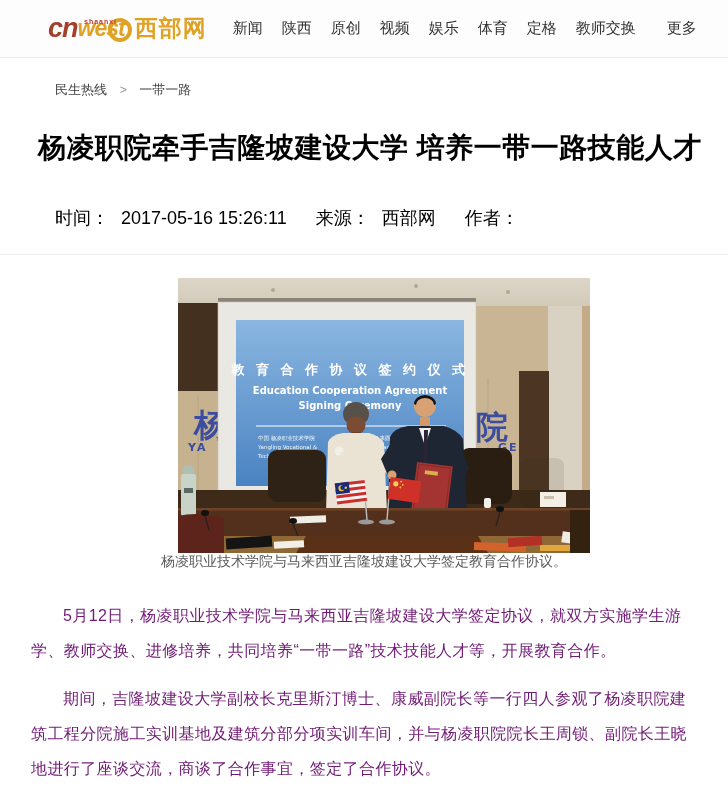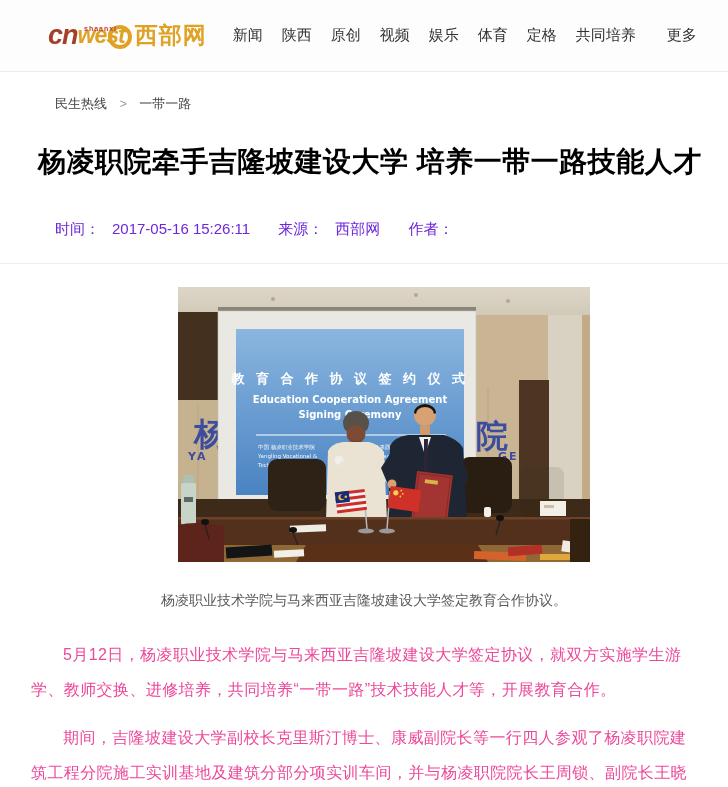--- a/index.html
+++ b/index.html
@@ -4,21 +4,21 @@
 <style>
   * { box-sizing: border-box; }
   html,body { margin:0; padding:0; background:#ffffff; }
   body {
     width:728px; height:787px; overflow:hidden;
     font-family:"Liberation Sans","DejaVu Sans",sans-serif;
     color:#333;
   }
   
   .topbar {
-    height:72px; background:#fdfdfd; border-bottom:1px solid #ececec;
+    height:58px; background:#fdfdfd; border-bottom:1px solid #ececec;
     display:flex; align-items:center; padding-left:48px;
   }
   .logo { position:relative; display:flex; align-items:center; margin-right:14px; cursor:pointer; }
   .logo-shaanxi {
     position:absolute; top:5px; left:36px; font-size:7px; letter-spacing:1px;
     color:#c0392b; font-weight:bold;
   }
   .logo-cn { font-size:27px; font-weight:bold; font-style:italic; color:#a2402c; letter-spacing:-1px; }
   .logo-west { font-size:23px; font-weight:bold; font-style:italic; color:#dfa224; letter-spacing:-1px; }
   .logo-ring {
@@ -31,30 +31,30 @@
   .nav-item:last-child { margin-left:12px; }
   
   .breadcrumb { margin:23px 0 0 55px; font-size:13px; color:#404040; }
   .breadcrumb .sep { color:#999; margin:0 9px; font-size:12px; }
   .breadcrumb a { color:#404040; text-decoration:none; cursor:pointer; }
   
   .title {
     margin:31px 16px 0 38px; font-size:28px; line-height:35px;
     font-weight:bold; color:#000000; letter-spacing:0.5px;
   }
-  .meta { margin:41px 0 24px 55px; font-size:15px; color:#6d28d9; }
+  .meta { margin:41px 0 24px 55px; font-size:18px; color:#000000; }
   .meta span { margin-right:12px; }
   .divider { border:none; border-top:1px solid #ededed; margin:0; }
   
   .photo-wrap { margin:23px 0 0 178px; width:412px; height:275px; }
-  .caption { margin-top:30px; text-align:center; font-size:14px; color:#595959; }
+  .caption { text-align:center; font-size:14px; color:#595959; }
   
   .para {
     margin:27px 28px 0 31px; font-size:16px; line-height:35px;
-    color:#ec4899; text-indent:2em; letter-spacing:0.4px;
+    color:#701a75; text-indent:2em; letter-spacing:0.4px;
   }
   .para + .para { margin-top:13px; }
 </style>
 </head>
 <body>
 
 <div class="topbar">
   <div class="logo">
     <span class="logo-shaanxi">shaanxi</span>
     <span class="logo-cn">cn</span>
@@ -63,21 +63,21 @@
     <span class="logo-site">西部网</span>
   </div>
   <div class="nav">
     <span class="nav-item">新闻</span>
     <span class="nav-item">陕西</span>
     <span class="nav-item">原创</span>
     <span class="nav-item">视频</span>
     <span class="nav-item">娱乐</span>
     <span class="nav-item">体育</span>
     <span class="nav-item">定格</span>
-    <span class="nav-item">共同培养</span>
+    <span class="nav-item">教师交换</span>
     <span class="nav-item">更多</span>
   </div>
 </div>
 
 <div class="breadcrumb">
   <a>民生热线</a>
   <span class="sep">&gt;</span>
   <a>一带一路</a>
 </div>
 

